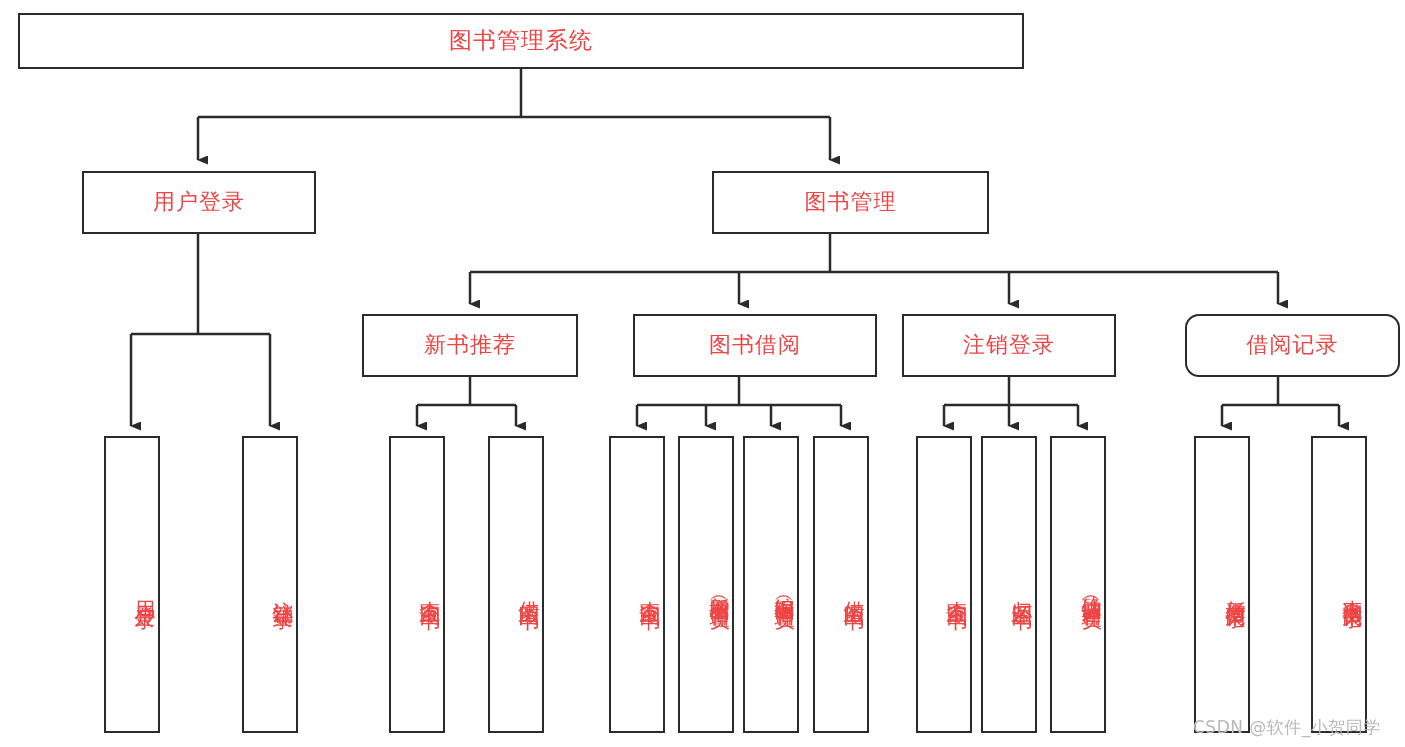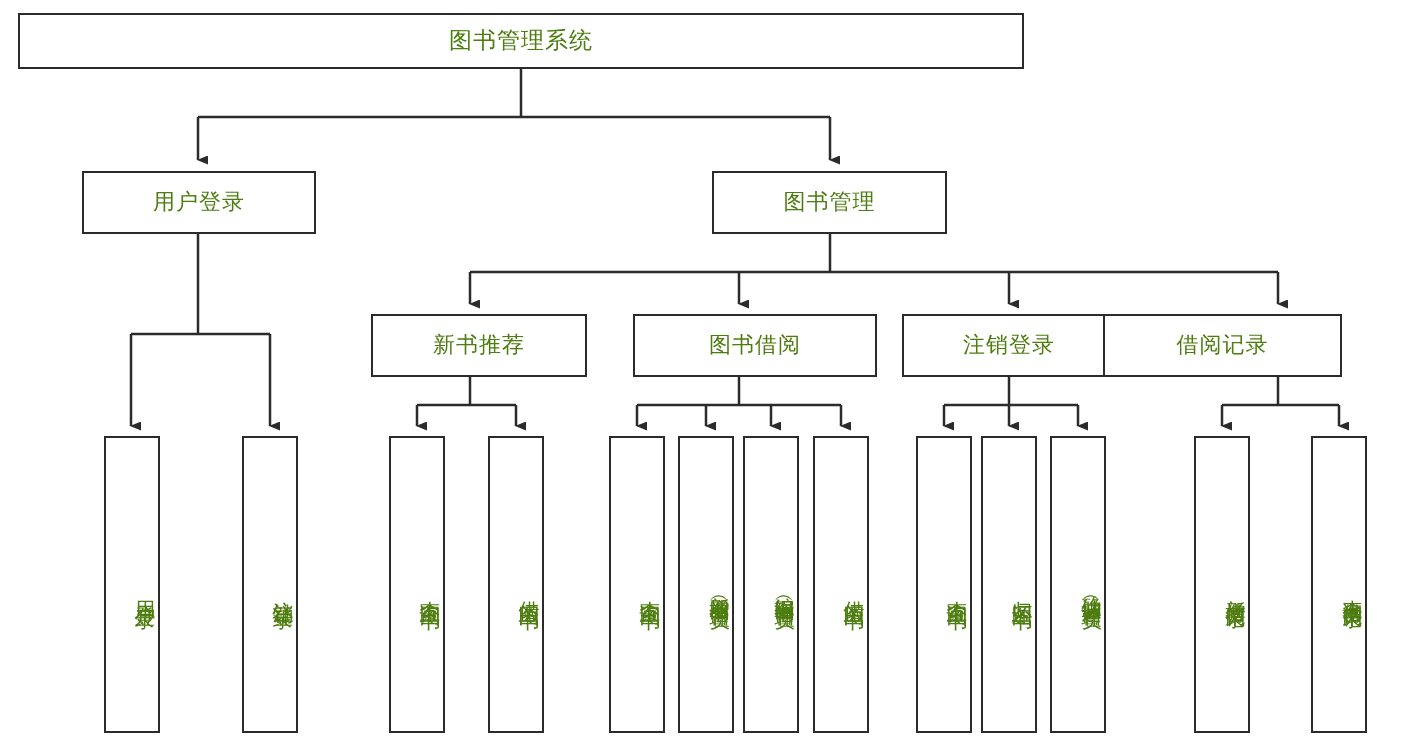--- a/index.html
+++ b/index.html
@@ -26,21 +26,21 @@
     pointer-events: none;
   }
   .node {
     position: absolute;
     box-sizing: border-box;
     border: 2.5px solid #2b2b2b;
     background: #ffffff;
     display: flex;
     align-items: center;
     justify-content: center;
-    color: #4d7c0f;
+    color: #ef4444;
     letter-spacing: 1px;
   }
   .node.horiz {
     font-size: 22px;
     line-height: 1.2;
   }
   .node.root {
     font-size: 23px;
   }
   .node.vert {
@@ -116,39 +116,40 @@
       <path d="M 1278 377 L 1278 405"></path>
       <path d="M 1222 405 L 1339 405"></path>
       <path d="M 1222 405 L 1222 426" marker-end="url(#arrow)"></path>
       <path d="M 1339 405 L 1339 426" marker-end="url(#arrow)"></path>
     </g>
   </svg>
 
   <div class="node horiz root" style="left:18px; top:13px; width:1006px; height:56px;">图书管理系统</div>
 
   <div class="node horiz" style="left:82px; top:171px; width:234px; height:63px;">用户登录</div>
-  <div class="node horiz" style="left:712px; top:171px; width:235px; height:63px;">图书管理</div>
+  <div class="node horiz" style="left:712px; top:171px; width:277px; height:63px;">图书管理</div>
 
-  <div class="node horiz" style="left:371px; top:314px; width:216px; height:63px;">新书推荐</div>
+  <div class="node horiz" style="left:362px; top:314px; width:216px; height:63px;">新书推荐</div>
   <div class="node horiz" style="left:633px; top:314px; width:244px; height:63px;">图书借阅</div>
   <div class="node horiz" style="left:902px; top:314px; width:214px; height:63px;">注销登录</div>
-  <div class="node horiz" style="left:1103px; top:314px; width:239px; height:63px;">借阅记录</div>
+  <div class="node horiz" style="left:1185px; top:314px; width:215px; height:63px;border-radius:14px;">借阅记录</div>
 
   <div class="node vert" style="left:104px; top:436px; width:56px; height:297px;">用户登录</div>
   <div class="node vert" style="left:242px; top:436px; width:56px; height:297px;">注销登录</div>
 
   <div class="node vert" style="left:389px; top:436px; width:56px; height:297px;">查询图书</div>
   <div class="node vert" style="left:488px; top:436px; width:56px; height:297px;">借阅图书</div>
 
   <div class="node vert" style="left:609px; top:436px; width:56px; height:297px;">查询图书</div>
   <div class="node vert tall-text" style="left:678px; top:436px; width:56px; height:297px;">新增图书（管理员）</div>
   <div class="node vert tall-text" style="left:743px; top:436px; width:56px; height:297px;">编辑图书（管理员）</div>
   <div class="node vert" style="left:813px; top:436px; width:56px; height:297px;">借阅图书</div>
 
   <div class="node vert" style="left:916px; top:436px; width:56px; height:297px;">查询图书</div>
   <div class="node vert" style="left:981px; top:436px; width:56px; height:297px;">归还图书</div>
   <div class="node vert tall-text" style="left:1050px; top:436px; width:56px; height:297px;">确认归还（管理员）</div>
 
   <div class="node vert tall-text" style="left:1194px; top:436px; width:56px; height:297px;">新增借阅记录</div>
   <div class="node vert tall-text" style="left:1311px; top:436px; width:56px; height:297px;">查询借阅记录</div>
 
+  <div class="watermark" style="left:1193px; top:716px;">CSDN @软件_小贺同学</div>
 
 </div>
 
 </body></html>

